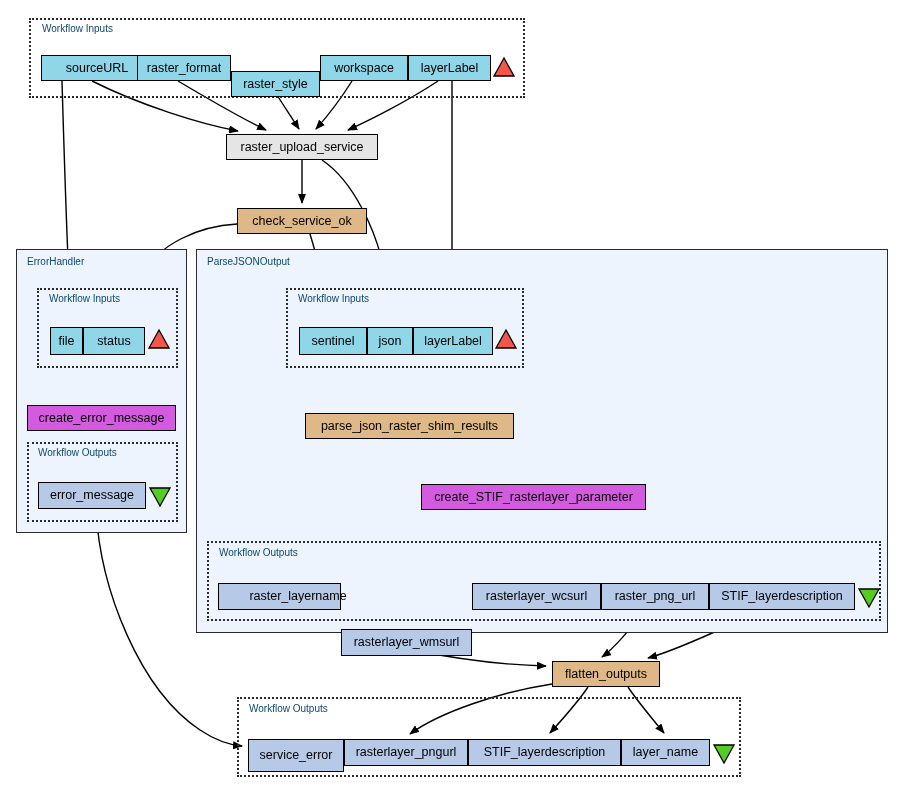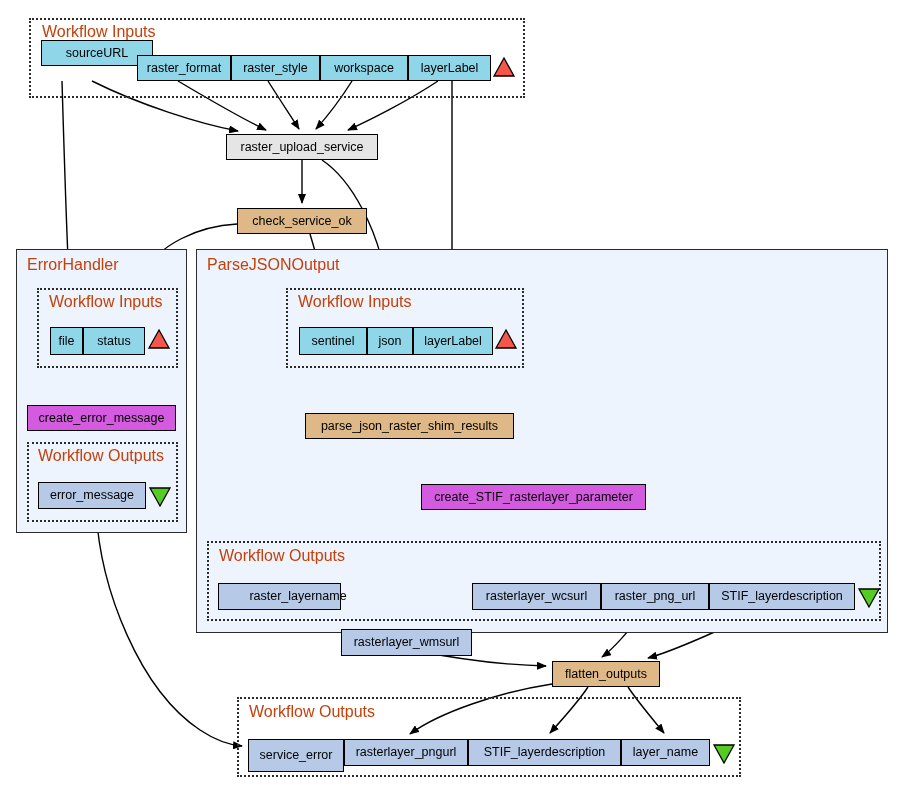--- a/index.html
+++ b/index.html
@@ -37,22 +37,22 @@
   .cluster-dotted {
     border: 2px dotted #2b2b2b;
     background: transparent;
   }
   .cluster-dotted-inner {
     border: 2px dotted #2b2b2b;
     background: transparent;
   }
   .cluster-label {
     position: absolute;
-    font-size: 16px;
-    color: #c2410c;
+    font-size: 10px;
+    color: #0c4a6e;
     white-space: nowrap;
     letter-spacing: 0px;
   }
   .node {
     position: absolute;
     box-sizing: border-box;
     border: 1.3px solid #000000;
     display: flex;
     align-items: center;
     justify-content: center;
@@ -156,23 +156,23 @@
 
   <div class="cluster cluster-dotted-inner" style="left:286px; top:288px; width:238px; height:80px;"></div>
   <div class="cluster-label" style="left:298px; top:293px;">Workflow Inputs</div>
 
   <div class="cluster cluster-dotted-inner" style="left:207px; top:541px; width:674px; height:80px;"></div>
   <div class="cluster-label" style="left:219px; top:547px;">Workflow Outputs</div>
 
   <div class="cluster cluster-dotted" style="left:237px; top:697px; width:504px; height:80px;"></div>
   <div class="cluster-label" style="left:249px; top:703px;">Workflow Outputs</div>
 
-  <div class="node n-input" style="left:41px; top:40px; width:112px; height:26px;text-align:right;">sourceURL</div>
+  <div class="node n-input" style="left:41px; top:55px; width:112px; height:26px;text-align:right;">sourceURL</div>
   <div class="node n-input" style="left:137px; top:55px; width:94px; height:26px;">raster_format</div>
-  <div class="node n-input" style="left:231px; top:55px; width:89px; height:26px;">raster_style</div>
+  <div class="node n-input" style="left:231px; top:71px; width:89px; height:26px;">raster_style</div>
   <div class="node n-input" style="left:320px; top:55px; width:88px; height:26px;">workspace</div>
   <div class="node n-input" style="left:408px; top:55px; width:83px; height:26px;">layerLabel</div>
 
   <div class="node n-proc" style="left:226px; top:134px; width:152px; height:26px;">raster_upload_service</div>
   <div class="node n-beige" style="left:237px; top:208px; width:130px; height:26px;">check_service_ok</div>
 
   <div class="node n-input" style="left:50px; top:327px; width:33px; height:28px;">file</div>
   <div class="node n-input" style="left:83px; top:327px; width:62px; height:28px;">status</div>
   <div class="node n-magenta" style="left:27px; top:405px; width:149px; height:26px;">create_error_message</div>
   <div class="node n-output" style="left:38px; top:482px; width:108px; height:27px;">error_message</div>

